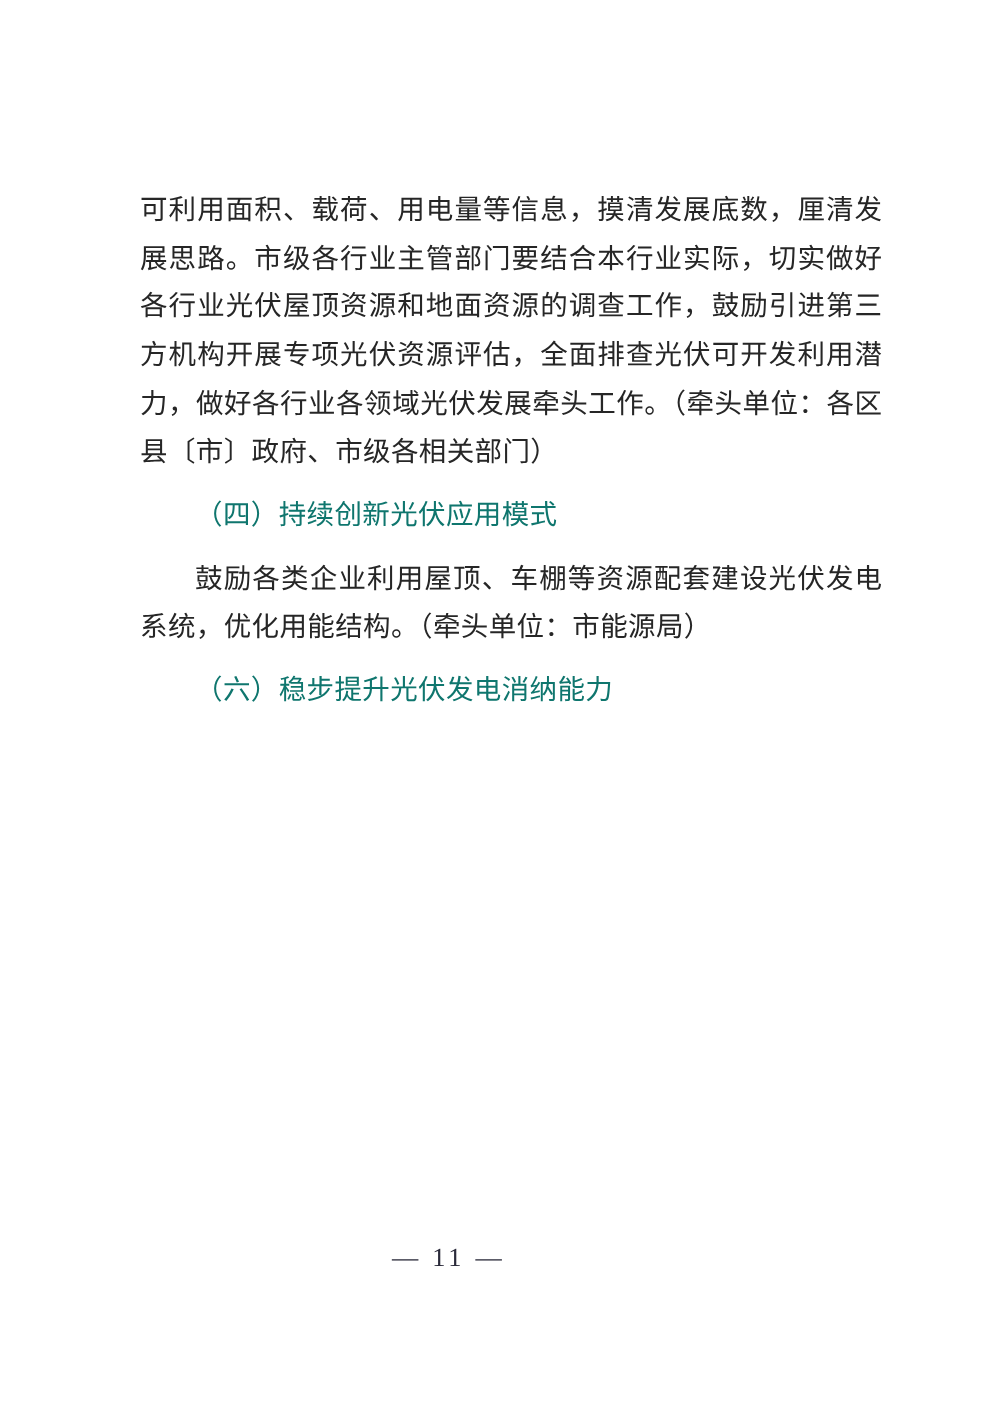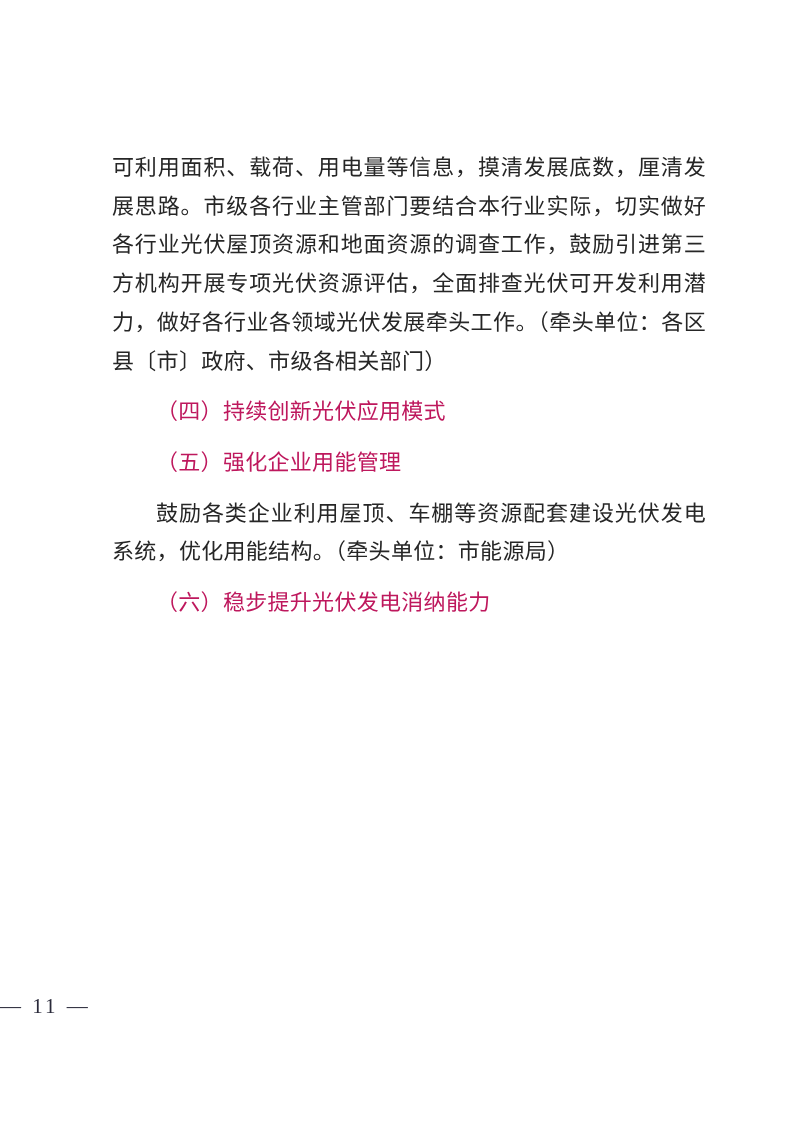--- a/index.html
+++ b/index.html
@@ -41,39 +41,38 @@
     font-size: 22px;
     font-weight: normal;
     line-height: 38.7px;
     text-indent: 2em;
   }
   .content p.continued {
     text-indent: 0;
   }
   .content h3 {
     
-    color: #be185d;
+    color: #0f766e;
   }
   .page-number {
     position: absolute;
     top: 994px;
     left: 0;
     width: 718px;
-    text-align: left;
+    text-align: center;
     font-size: 21px;
     letter-spacing: 3px;
     color: #2a2a3a;
   }
 </style>
 </head>
 <body>
 
 <div class="page">
   <div class="content">
     <p class="continued">可利用面积、载荷、用电量等信息，摸清发展底数，厘清发展思路。市级各行业主管部门要结合本行业实际，切实做好各行业光伏屋顶资源和地面资源的调查工作，鼓励引进第三方机构开展专项光伏资源评估，全面排查光伏可开发利用潜力，做好各行业各领域光伏发展牵头工作。（牵头单位：各区县〔市〕政府、市级各相关部门）</p>
     <h3>（四）持续创新光伏应用模式</h3>
-    <h3>（五）强化企业用能管理</h3>
     <p>鼓励各类企业利用屋顶、车棚等资源配套建设光伏发电系统，优化用能结构。（牵头单位：市能源局）</p>
     <h3>（六）稳步提升光伏发电消纳能力</h3>
   </div>
 
   <div class="page-number">— 11 —</div>
 </div>
 
 </body></html>

